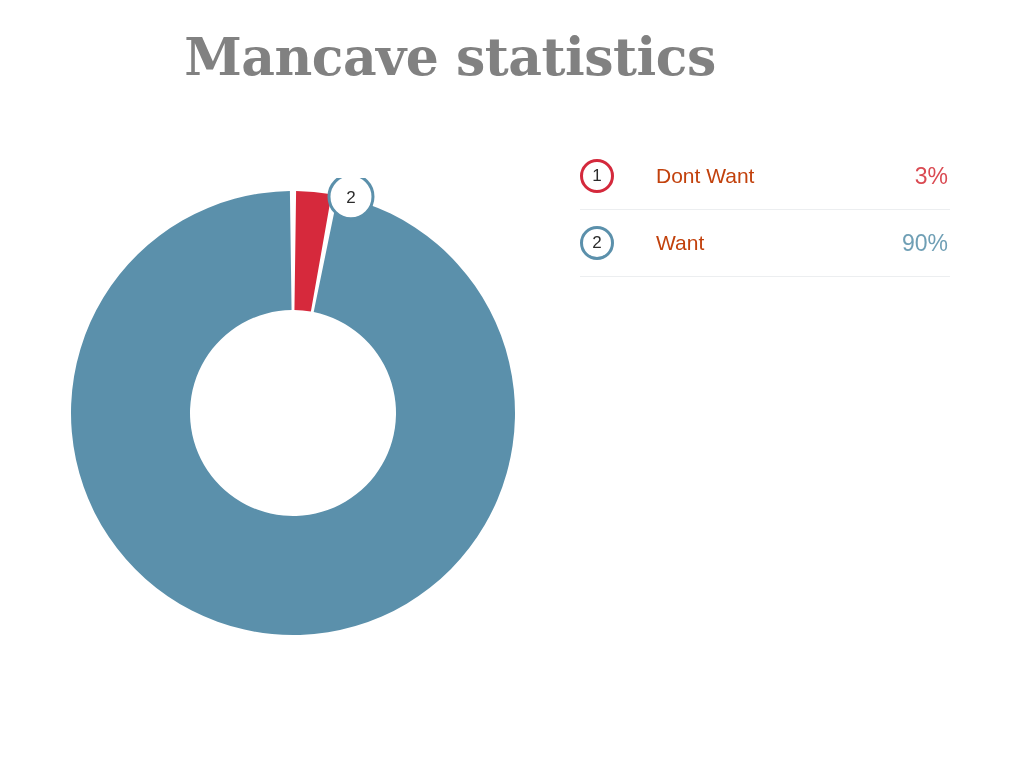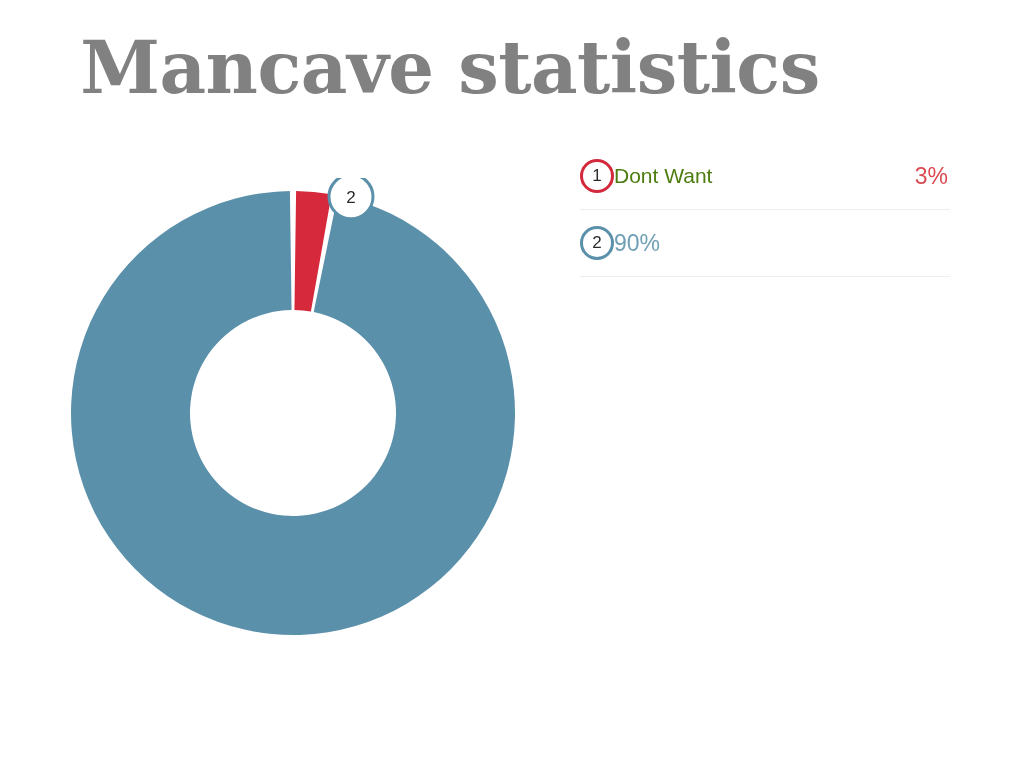--- a/index.html
+++ b/index.html
@@ -18,21 +18,21 @@
 
   
   #page-title {
     position: absolute;
     top: 28px;
     left: 0;
     width: 900px;
     text-align: center;
     font-family: "DejaVu Serif", serif;
     font-weight: bold;
-    font-size: 72px;
+    font-size: 52px;
     letter-spacing: -0.5px;
     color: #818181;
     line-height: 1.1;
     white-space: nowrap;
   }
 
   
   #donut-chart {
     position: absolute;
     left: 60px;
@@ -76,22 +76,23 @@
     justify-content: center;
     font-size: 17px;
     color: #2b2b2b;
     flex: 0 0 auto;
     background: #ffffff;
   }
   .legend-badge.badge-red   { border-color: #d4293c; }
   .legend-badge.badge-blue  { border-color: #5b90ab; }
 
   .legend-label {
+    margin-left: 42px;
     font-size: 21px;
-    color: #4d7c0f;
+    color: #c2410c;
     flex: 1 1 auto;
     white-space: nowrap;
   }
   .legend-value {
     font-size: 23px;
     flex: 0 0 auto;
     text-align: right;
     white-space: nowrap;
     padding-right: 2px;
   }
@@ -119,16 +120,17 @@
 <div id="legend">
 
   <div class="legend-row">
     <div class="legend-badge badge-red">1</div>
     <div class="legend-label">Dont Want</div>
     <div class="legend-value value-red">3%</div>
   </div>
 
   <div class="legend-row">
     <div class="legend-badge badge-blue">2</div>
+    <div class="legend-label">Want</div>
     <div class="legend-value value-blue">90%</div>
   </div>
 
 </div>
 
 </body></html>

